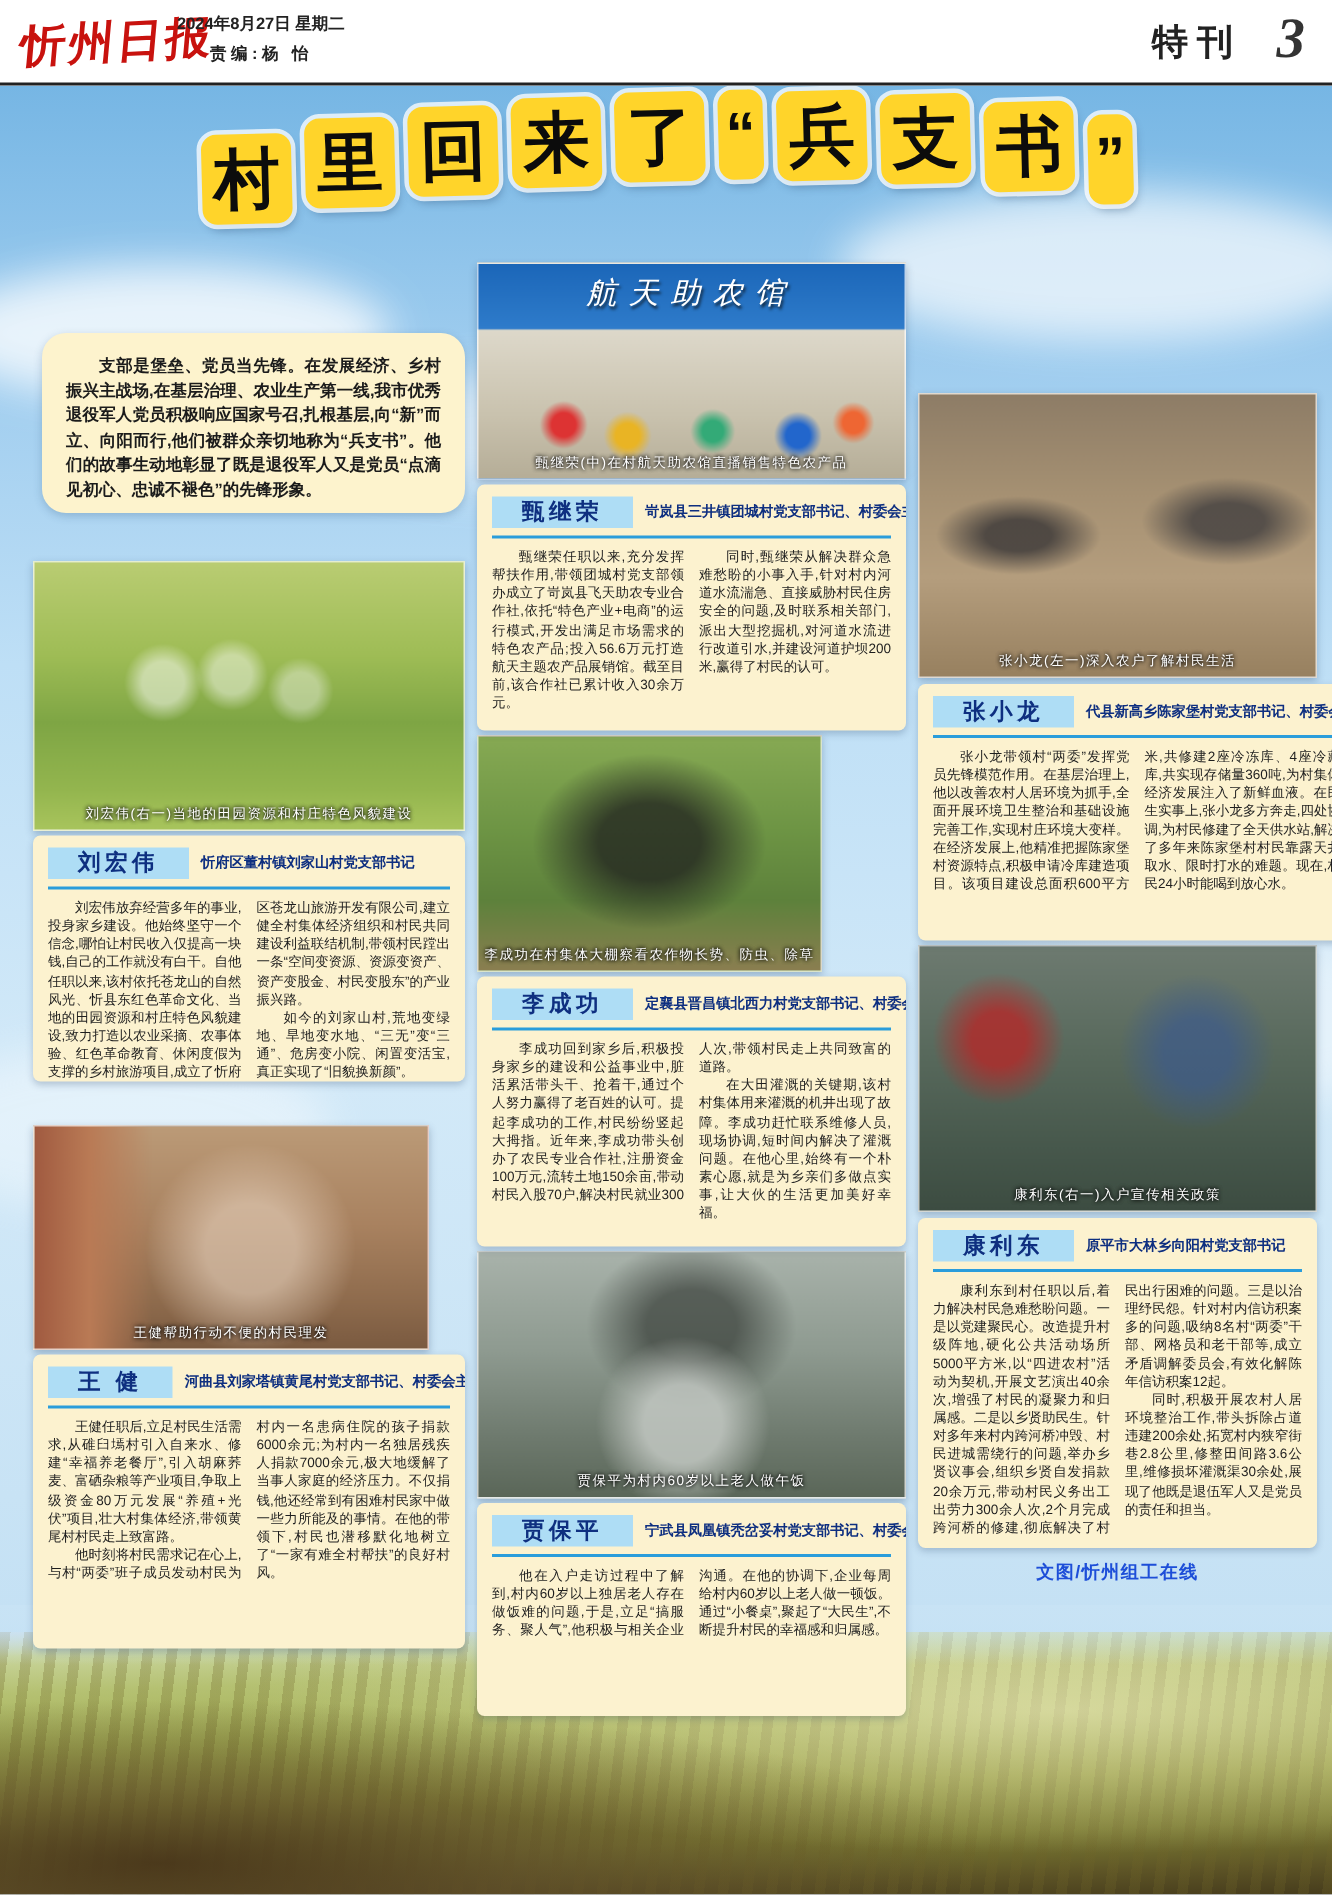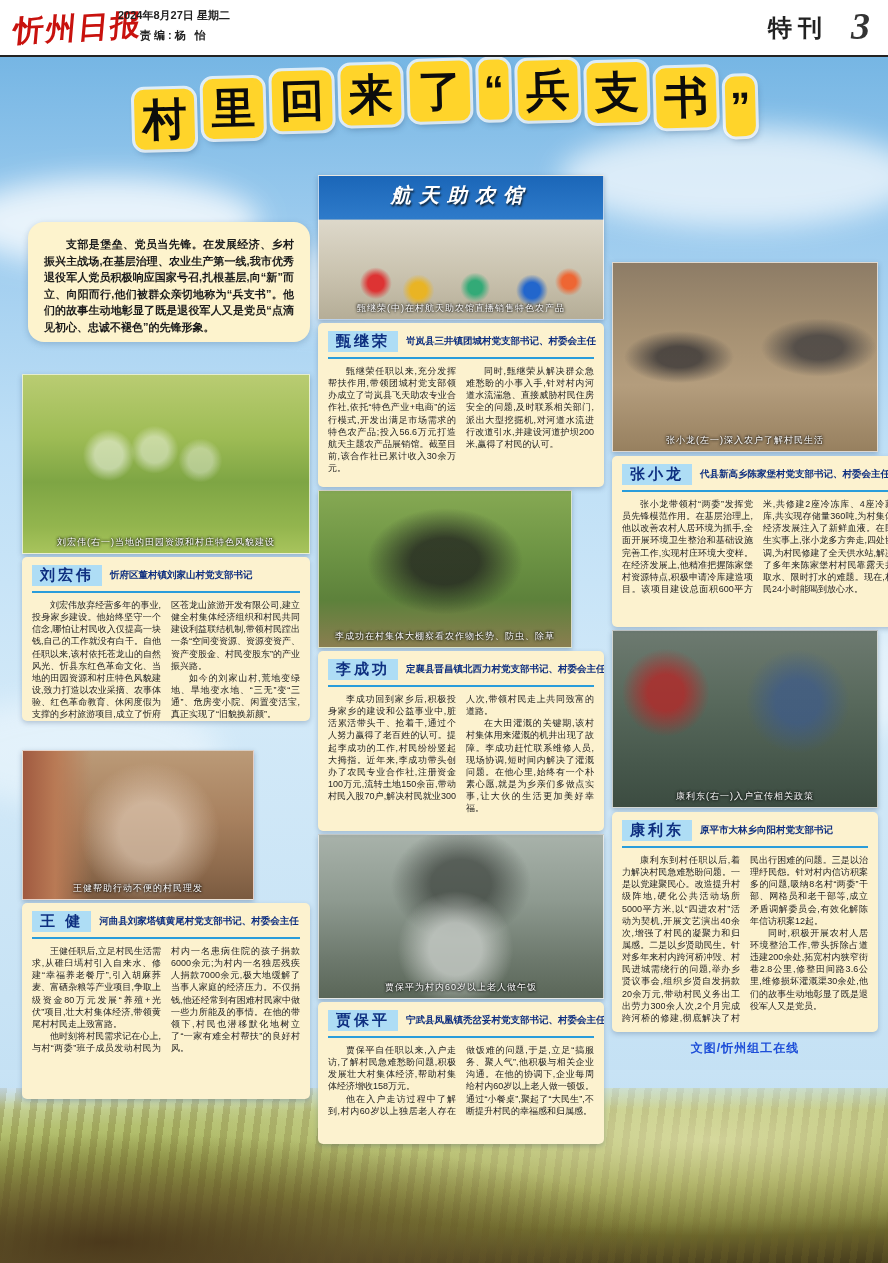--- a/index.html
+++ b/index.html
@@ -58,54 +58,54 @@
 
   
   .photo { position:absolute; z-index:2; border:1px solid rgba(255,255,255,.7); box-shadow:0 2px 5px rgba(30,60,100,.3); }
   .photo .cap { position:absolute; left:0; bottom:4px; width:100%; text-align:center; font-size:9px;
                 color:#fff; text-shadow:0 0 3px #000, 0 0 3px #000; letter-spacing:1px; }
   .ph-liu  { left:22px;  top:374px; width:288px; height:180px;
     background:radial-gradient(circle at 30% 45%, rgba(255,255,255,.5) 0 14px, transparent 26px),
                radial-gradient(circle at 46% 42%, rgba(255,255,255,.45) 0 13px, transparent 24px),
                radial-gradient(circle at 62% 48%, rgba(250,250,250,.4) 0 12px, transparent 22px),
                linear-gradient(180deg,#b9cc72 0%,#9ebc55 35%,#7ea544 60%,#93b54e 85%,#a8c45c 100%); }
-  .ph-wang { left:22px;  top:750px; width:232px; height:150px;
+  .ph-wang { left:22px;  top:750px; width:264px; height:150px;
     background:linear-gradient(90deg,#a05a40 0%,#b97a55 14%, transparent 30%),
                radial-gradient(circle at 55% 55%, rgba(230,210,190,.6) 0 30px, transparent 70px),
                linear-gradient(180deg,#bb9a77 0%,#a8815f 45%,#8d6a4c 80%,#7a5a40 100%); }
   .ph-zhen { left:318px; top:175px; width:286px; height:145px;
     background:radial-gradient(circle at 20% 75%, #d33 0 8px, transparent 16px),
                radial-gradient(circle at 35% 80%, #e9b424 0 8px, transparent 16px),
                radial-gradient(circle at 55% 78%, #3a7 0 7px, transparent 15px),
                radial-gradient(circle at 75% 80%, #26c 0 8px, transparent 16px),
                radial-gradient(circle at 88% 74%, #e63 0 7px, transparent 14px),
                linear-gradient(180deg,#1b66b8 0%,#2e7bca 30%,#ddd8ca 31%,#c9c2ae 70%,#b5ad97 100%); }
   .ph-zhen .banner { position:absolute; left:0; top:6px; width:100%; text-align:center; font-size:20px;
-               font-weight:700; color:#fff; letter-spacing:8px; font-style:italic; text-shadow:1px 2px 2px #123; }
-  .ph-li   { left:318px; top:490px; width:254px; height:158px;
+               font-weight:400; color:#fff; letter-spacing:8px; font-style:italic; text-shadow:1px 2px 2px #123; }
+  .ph-li   { left:318px; top:490px; width:230px; height:158px;
     background:radial-gradient(ellipse at 50% 45%, rgba(30,30,30,.75) 0 34px, transparent 78px),
                linear-gradient(180deg,#86a953 0%,#6d9444 40%,#5d813b 70%,#8a7e50 100%); }
   .ph-jia  { left:318px; top:834px; width:286px; height:165px;
     background:radial-gradient(circle at 48% 70%, rgba(200,205,200,.8) 0 26px, transparent 58px),
                radial-gradient(ellipse at 50% 30%, rgba(40,45,40,.6) 0 30px, transparent 70px),
                linear-gradient(180deg,#a8b2aa 0%,#8e9a90 40%,#6e7a6e 75%,#5a6658 100%); }
   .ph-zhang{ left:612px; top:262px; width:266px; height:190px;
     background:radial-gradient(ellipse at 25% 50%, rgba(40,40,45,.7) 0 22px, transparent 55px),
                radial-gradient(ellipse at 78% 45%, rgba(50,50,55,.7) 0 24px, transparent 58px),
                linear-gradient(180deg,#8d7c66 0%,#a59072 35%,#b49d7d 65%,#97805f 100%); }
   .ph-kang { left:612px; top:630px; width:266px; height:178px;
     background:radial-gradient(circle at 20% 35%, rgba(180,40,40,.8) 0 18px, transparent 44px),
                radial-gradient(circle at 70% 40%, rgba(60,90,140,.7) 0 22px, transparent 52px),
                linear-gradient(180deg,#6d7a70 0%,#58695c 40%,#47584c 75%,#3c4c41 100%); }
 
   
   .art { position:absolute; background:#fcf2cf; border-radius:5px; padding:8px 10px; z-index:3;
          box-shadow:0 2px 5px rgba(30,60,100,.25); overflow:hidden; }
   .art-head { display:flex; align-items:center; gap:8px; border-bottom:2px solid #2a9ddb; padding-bottom:5px; margin-bottom:6px; white-space:nowrap; }
-  .art-name { background:#aeddf5; color:#0e2f80; font-weight:900; font-size:15px; letter-spacing:3px; padding:1px 8px; }
+  .art-name { background:#aeddf5; color:#0e2f80; font-weight:900; font-size:15px; letter-spacing:3px; padding:1px 20px; }
   .art-title { color:#0e2f80; font-weight:bold; font-size:9.5px;text-align:center; }
   .art-body { column-count:2; column-gap:10px; font-size:9px; line-height:1.35; text-align:justify; color:#1e1e1e; }
   .art-body p { text-indent:2em; }
   .a-liu  { left:22px;  top:557px;  width:288px; height:164px; }
   .a-wang { left:22px;  top:903px;  width:288px; height:196px; }
   .a-zhen { left:318px; top:323px;  width:286px; height:164px; }
   .a-li   { left:318px; top:651px;  width:286px; height:180px; }
   .a-jia  { left:318px; top:1002px; width:286px; height:142px; }
   .a-zhang{ left:612px; top:456px;  width:292px; height:171px; }
   .a-kang { left:612px; top:812px;  width:266px; height:220px; }
@@ -221,21 +221,20 @@
       <p>在大田灌溉的关键期,该村村集体用来灌溉的机井出现了故障。李成功赶忙联系维修人员,现场协调,短时间内解决了灌溉问题。在他心里,始终有一个朴素心愿,就是为乡亲们多做点实事,让大伙的生活更加美好幸福。</p>
     </div>
   </div>
 
   <div class="art a-jia">
     <div class="art-head">
       <span class="art-name">贾保平</span>
       <span class="art-title">宁武县凤凰镇秃岔妥村党支部书记、村委会主任</span>
     </div>
     <div class="art-body">
-      <p>贾保平自任职以来,入户走访,了解村民急难愁盼问题,积极发展壮大村集体经济,帮助村集体经济增收158万元。</p>
       <p>他在入户走访过程中了解到,村内60岁以上独居老人存在做饭难的问题,于是,立足“搞服务、聚人气”,他积极与相关企业沟通。在他的协调下,企业每周给村内60岁以上老人做一顿饭。通过“小餐桌”,聚起了“大民生”,不断提升村民的幸福感和归属感。</p>
     </div>
   </div>
 
   <div class="art a-zhang">
     <div class="art-head">
       <span class="art-name">张小龙</span>
       <span class="art-title">代县新高乡陈家堡村党支部书记、村委会主任</span>
     </div>
     <div class="art-body">
@@ -243,19 +242,19 @@
     </div>
   </div>
 
   <div class="art a-kang">
     <div class="art-head">
       <span class="art-name">康利东</span>
       <span class="art-title">原平市大林乡向阳村党支部书记</span>
     </div>
     <div class="art-body">
       <p>康利东到村任职以后,着力解决村民急难愁盼问题。一是以党建聚民心。改造提升村级阵地,硬化公共活动场所5000平方米,以“四进农村”活动为契机,开展文艺演出40余次,增强了村民的凝聚力和归属感。二是以乡贤助民生。针对多年来村内跨河桥冲毁、村民进城需绕行的问题,举办乡贤议事会,组织乡贤自发捐款20余万元,带动村民义务出工出劳力300余人次,2个月完成跨河桥的修建,彻底解决了村民出行困难的问题。三是以治理纾民怨。针对村内信访积案多的问题,吸纳8名村“两委”干部、网格员和老干部等,成立矛盾调解委员会,有效化解陈年信访积案12起。</p>
-      <p>同时,积极开展农村人居环境整治工作,带头拆除占道违建200余处,拓宽村内狭窄街巷2.8公里,修整田间路3.6公里,维修损坏灌溉渠30余处,他们的故事生动地彰显了既是退役军人又是党员。</p>
+      <p>同时,积极开展农村人居环境整治工作,带头拆除占道违建200余处,拓宽村内狭窄街巷2.8公里,修整田间路3.6公里,维修损坏灌溉渠30余处,展现了他既是退伍军人又是党员的责任和担当。</p>
     </div>
   </div>
 
   <div class="credit">文图/忻州组工在线</div>
 
 </div>
 
 </body></html>

